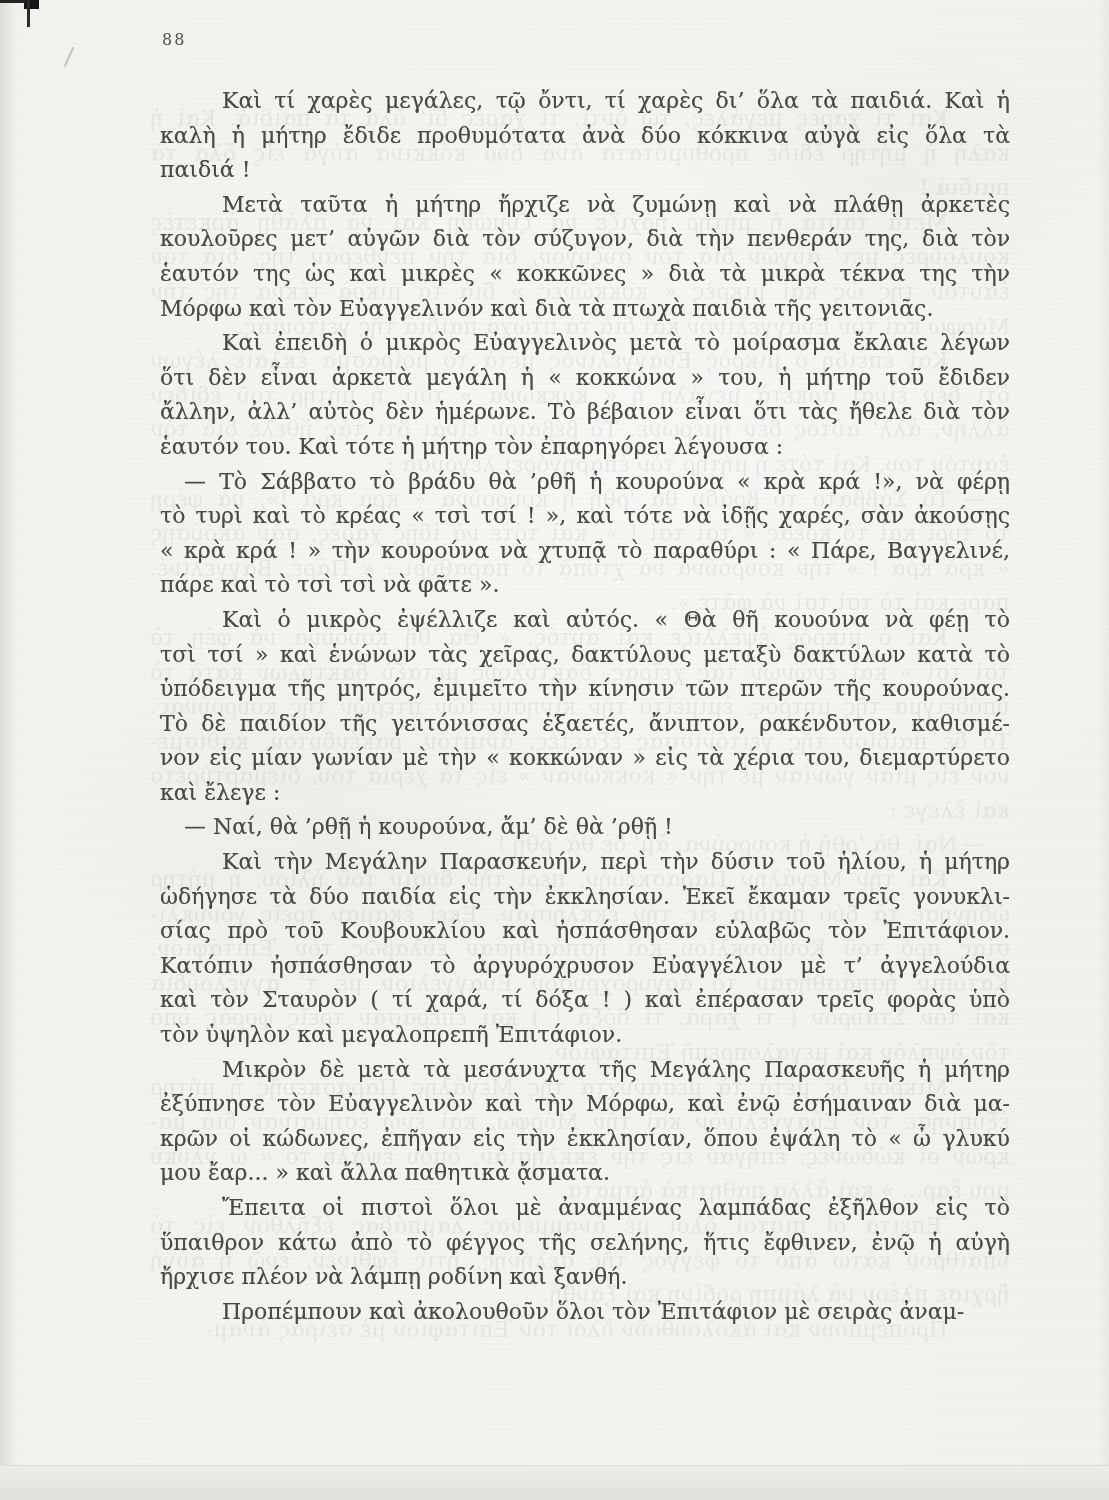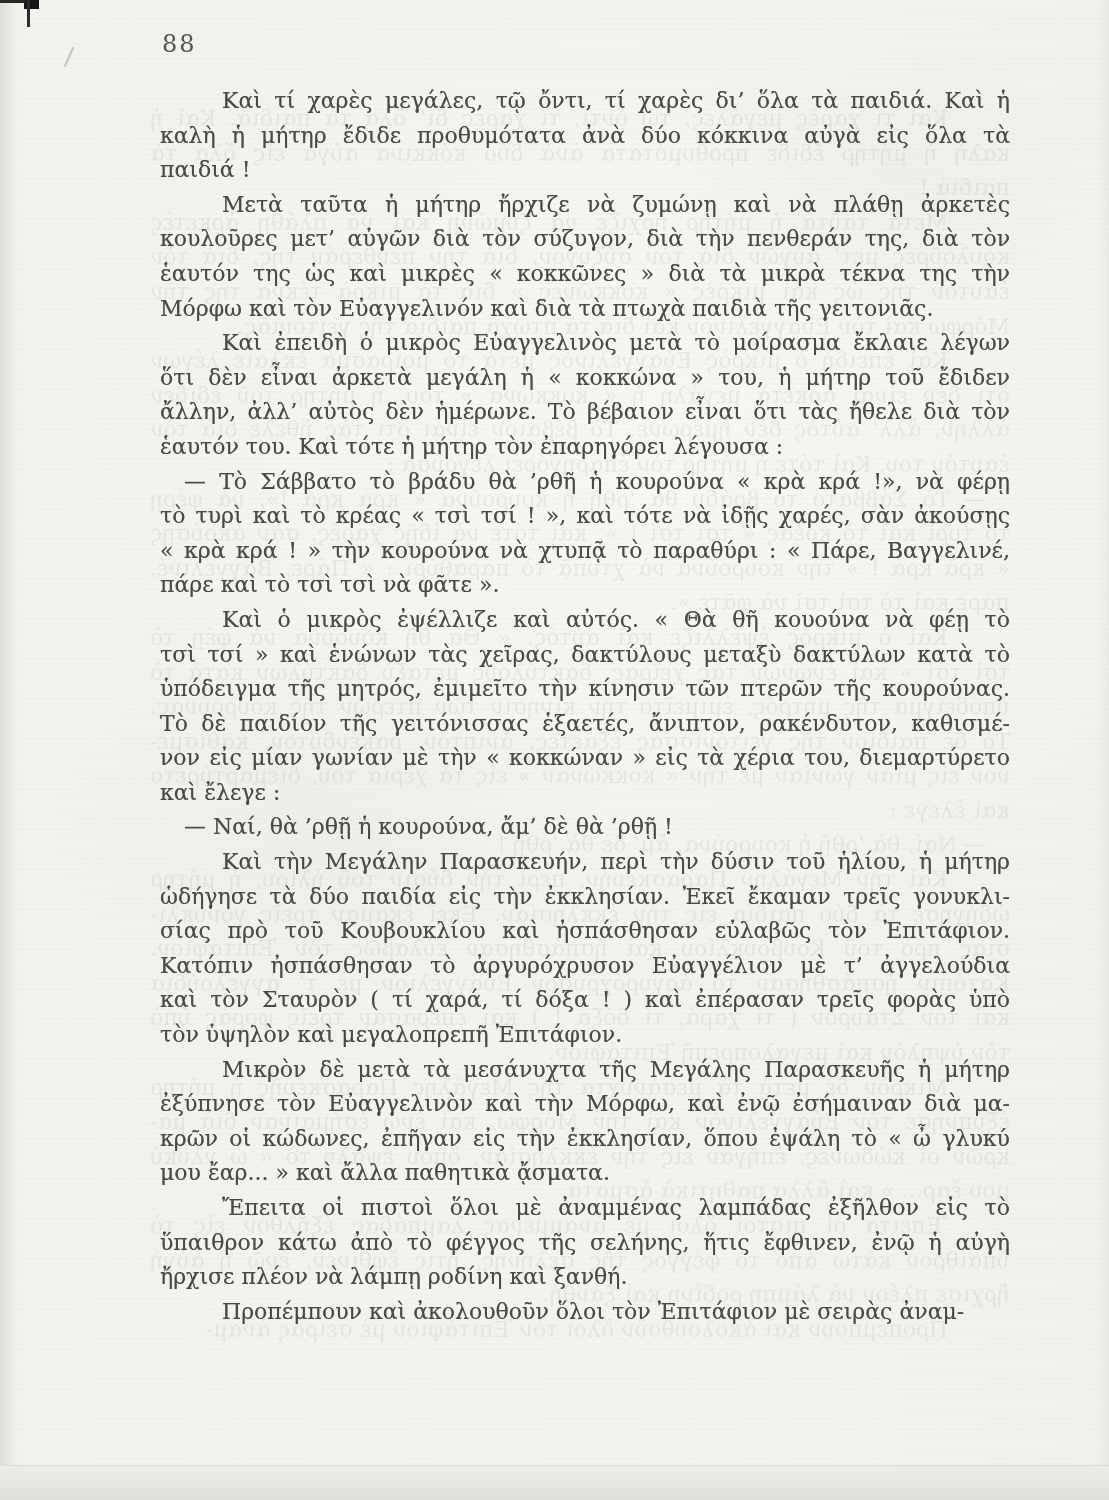--- a/index.html
+++ b/index.html
@@ -39,21 +39,21 @@
   
   .corner-mark{position:absolute;top:0;left:24px;width:15px;height:9px;background:#161616;}
   .corner-mark::before{content:"";position:absolute;top:0;left:-24px;width:26px;height:3px;background:#242424;}
   .corner-mark::after{content:"";position:absolute;top:0;left:3px;width:3px;height:27px;background:#2c2c2c;}
   .scratch{
     position:absolute;top:46px;left:68px;width:2px;height:22px;
     background:#b7b5b0;transform:rotate(24deg);border-radius:2px;opacity:.8;
   }
   .page-number{
     position:absolute;top:30px;left:162px;
-    font-size:24px;color:#55534d;letter-spacing:2px;
+    font-size:16px;color:#55534d;letter-spacing:2px;
   }
   
   .text-block{
     position:absolute;top:84px;left:160px;width:850px;
     font-size:22px;color:#4b4944;
     text-shadow:0 0 0.6px rgba(75,73,68,0.55);
   }
   .line{
     height:34.6px;line-height:34.6px;
     text-align:justify;text-align-last:justify;

